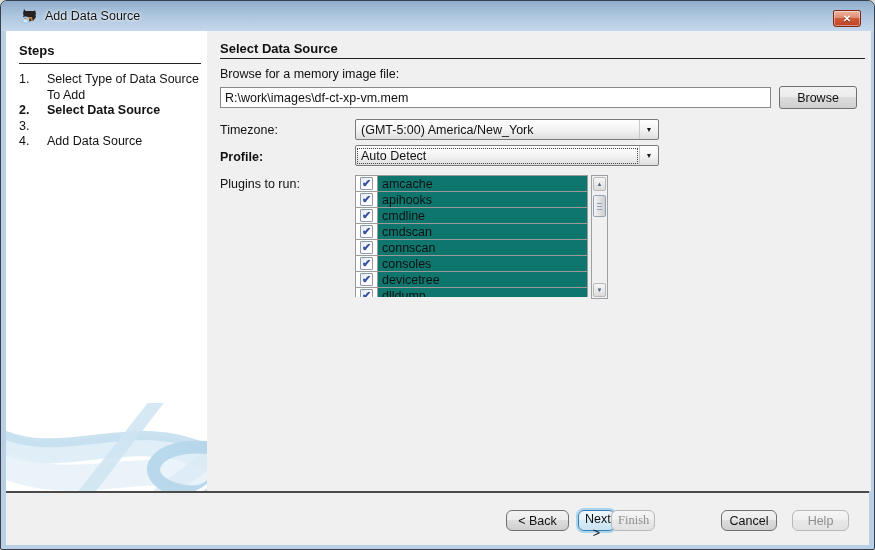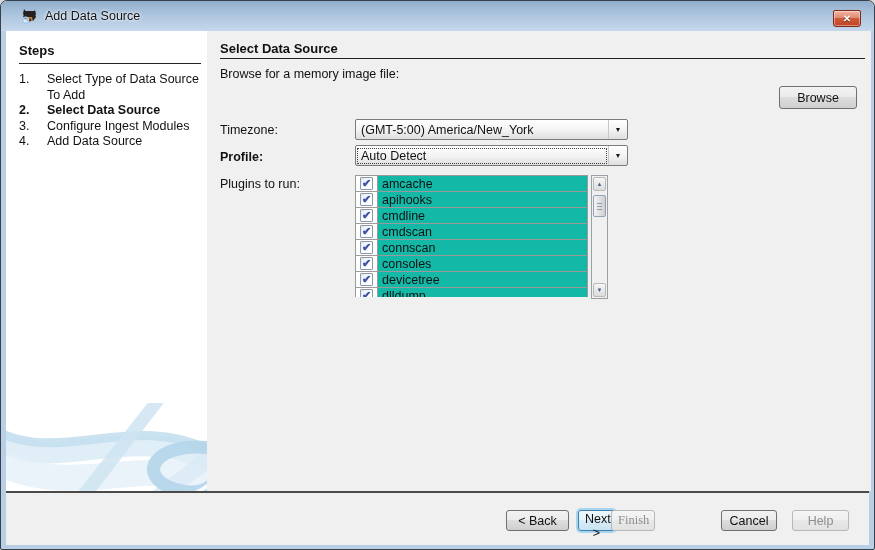--- a/index.html
+++ b/index.html
@@ -89,21 +89,21 @@
   }
   .btn{
     border:1px solid #707070;border-radius:3px;
     background:linear-gradient(#f2f2f2,#ebebeb 50%,#dddddd 50%,#cfcfcf);
     font-family:"Liberation Sans",sans-serif;font-size:12.5px;color:#111;
     text-align:center;cursor:default;
   }
   .browse-btn{position:absolute;left:572px;top:55px;width:78px;height:23px;}
 
   .combo{
-    position:absolute;width:273px;height:21px;
+    position:absolute;width:304px;height:21px;
     border:1px solid #7b7b7b;border-radius:2px;
     background:linear-gradient(#ffffff,#f2f2f2 55%,#dedede);
     display:flex;align-items:center;font-size:12.5px;color:#111;
   }
   .combo-tz{left:148px;top:88px;}
   .combo-profile{left:148px;top:114px;}
   .combo-profile .combo-value{outline:1px dotted #444;outline-offset:-2px;}
   .combo-value{flex:1;padding:2px 5px;white-space:nowrap;overflow:hidden;}
   .combo-arrow{
     flex:0 0 19px;text-align:center;font-size:7px;color:#1a1a1a;
@@ -115,21 +115,21 @@
   .plugin-rows{
     position:absolute;left:0;top:0;width:233px;height:122px;overflow:hidden;background:#fff;
   }
   .plug-row{display:flex;height:17px;margin-top:-1px;}
   .plug-row:first-child{margin-top:0;}
   .plug-check-cell{
     flex:0 0 23px;border:1px solid #9a9a9a;background:#fff;
     display:flex;align-items:center;justify-content:center;
   }
   .plug-name-cell{
-    flex:1;border:1px solid #9a9a9a;margin-left:-1px;background:#14b8a6;
+    flex:1;border:1px solid #9a9a9a;margin-left:-1px;background:#0f766e;
     font-size:12.5px;color:#111;padding:1px 0 0 4px;white-space:nowrap;overflow:hidden;
   }
   .checkbox{
     width:13px;height:13px;border:1px solid #8b99a8;border-radius:1px;
     background:linear-gradient(135deg,#dee9f2,#ffffff 60%);
     color:#3b53a5;font-size:11px;line-height:11px;text-align:center;font-weight:bold;
   }
 
   .list-scrollbar{
     position:absolute;right:0;top:0;width:17px;height:124px;
@@ -146,21 +146,21 @@
     position:absolute;left:1px;right:1px;top:19px;height:22px;
     background:linear-gradient(90deg,#f4f4f4,#cfcfcf);
     border:1px solid #93a3b5;border-radius:2px;
   }
   .thumb-grip{
     position:absolute;left:3px;right:3px;top:7px;height:8px;
     background:repeating-linear-gradient(#8da0b5 0 1px,transparent 1px 3px);
   }
 
   
-  .footer .btn{position:absolute;top:17px;height:21px;}
+  .footer .btn{position:absolute;top:17px;height:21px;border-radius:6px;}
   .btn-back{left:500px;width:63px;}
   .btn-next{
     left:572px;width:37px;
     border:1px solid #3c7fb1;
     box-shadow:0 0 0 2px #a9d4ee;
     background:linear-gradient(#eef6fc,#e6f2fa 50%,#d8ebf6 50%,#c9e3f2);
   }
   .btn-finish{left:605px;width:44px;font-family:Liberation Serif, serif;}
   .btn-cancel{left:715px;width:56px;}
   .btn-help{left:786px;width:57px;}
@@ -195,21 +195,20 @@
     <div class="step-item">
       <span class="step-num">1.</span>
       <span class="step-label">Select Type of Data Source To Add</span>
     </div>
     <div class="step-item current">
       <span class="step-num">2.</span>
       <span class="step-label">Select Data Source</span>
     </div>
     <div class="step-item">
       <span class="step-num">3.</span>
-      <span class="step-label">Configure Ingest Modules</span>
     </div>
     <div class="step-item">
       <span class="step-num">4.</span>
       <span class="step-label">Add Data Source</span>
     </div>
 
     <svg class="watermark" viewBox="0 0 201 112" preserveAspectRatio="none">
       <path d="M-10,35 C50,75 120,15 210,60" fill="none" stroke="#dcecf6" stroke-width="22" opacity="0.9"></path>
       <path d="M-10,28 C55,62 130,8 205,48" fill="none" stroke="#c5dff0" stroke-width="9" opacity="0.9"></path>
       <path d="M-10,58 C70,100 150,45 215,85" fill="none" stroke="#e4f0f8" stroke-width="26" opacity="0.8"></path>
@@ -219,20 +218,21 @@
       <path d="M150,95 C175,98 195,90 207,78" fill="none" stroke="#ffffff" stroke-width="4" opacity="0.9"></path>
       <path d="M140,104 C170,108 196,98 210,86" fill="none" stroke="#bfdbed" stroke-width="5" opacity="0.9"></path>
     </svg>
   </div>
 
   <div class="main">
     <div class="main-heading">Select Data Source</div>
     <hr class="main-rule">
 
     <div class="field-label lbl-browse">Browse for a memory image file:</div>
+    <input class="path-input" type="text" value="R:\work\images\df-ct-xp-vm.mem" style="">
     <button class="btn browse-btn">Browse</button>
 
     <div class="field-label lbl-timezone">Timezone:</div>
     <div class="combo combo-tz">
       <span class="combo-value">(GMT-5:00) America/New_York</span>
       <span class="combo-arrow">▼</span>
     </div>
 
     <div class="field-label lbl-profile">Profile:</div>
     <div class="combo combo-profile">

